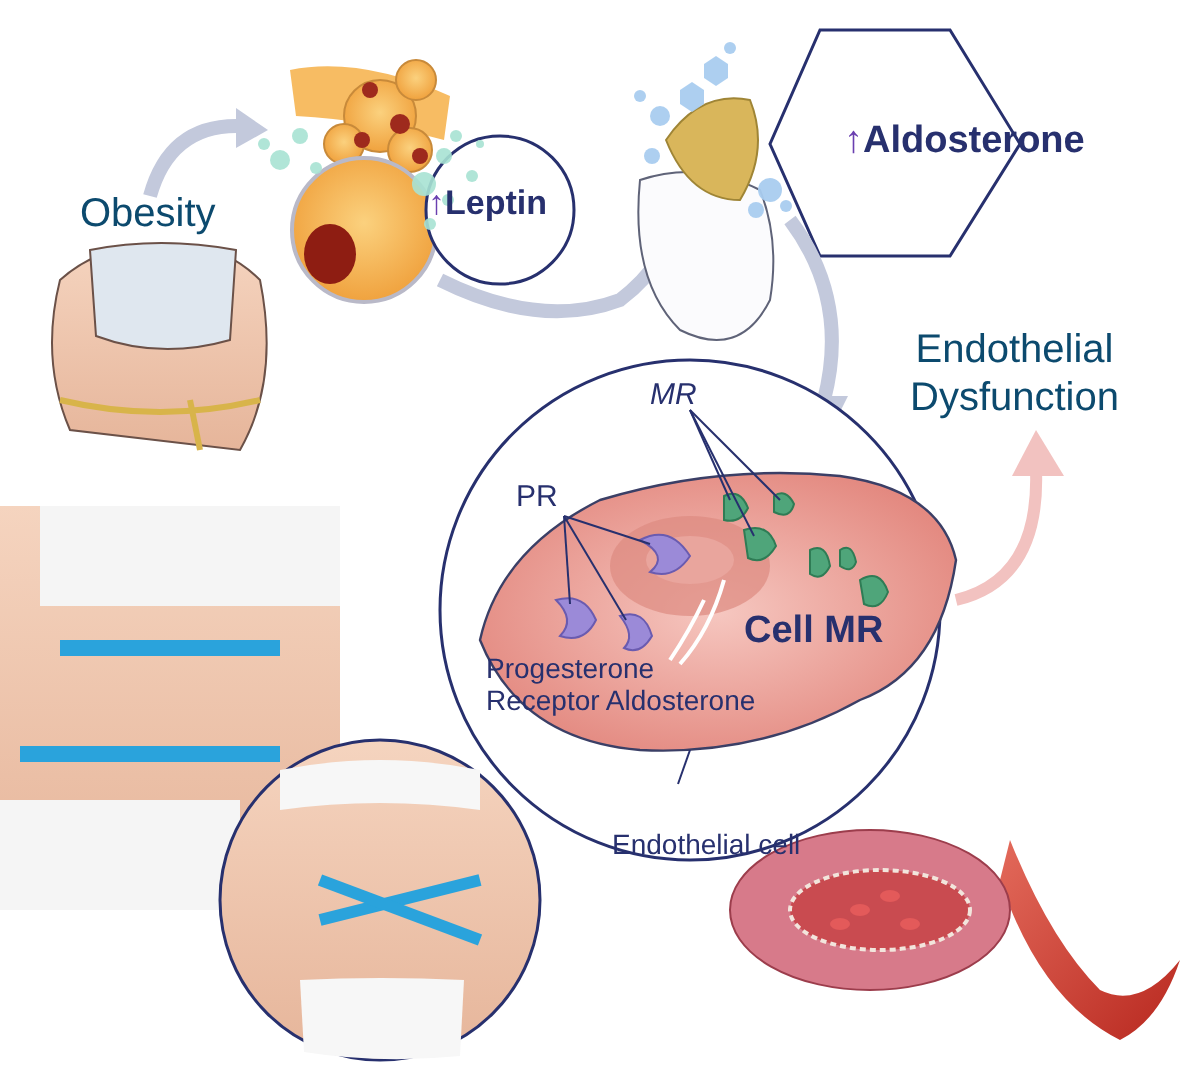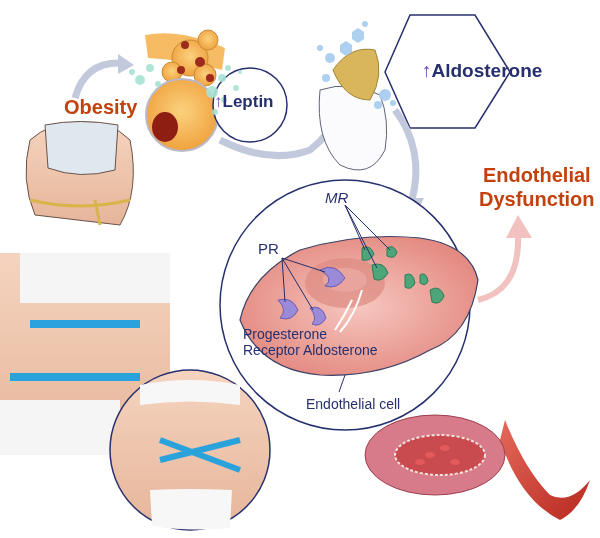--- a/index.html
+++ b/index.html
@@ -1,19 +1,19 @@
 <!DOCTYPE html>
 <html><head>
 <meta charset="utf-8">
 <style>
   html,body{margin:0;padding:0;background:#fff;}
   body{width:600px;height:538px;position:relative;overflow:hidden;font-family:"Liberation Sans",sans-serif;}
   .abs{position:absolute;}
   svg.art{position:absolute;left:0;top:0;}
-  .lbl-red{color:#c2410c;font-weight:bold;margin-left:24px;}
+  .lbl-red{color:#0c4a6e;font-weight:normal;}
   .lbl-navy{color:#27306e;font-weight:bold;}
   .lbl-thin{color:#27306e;}
   .up{color:#6a3fb0;font-weight:bold;}
 </style>
 </head>
 <body>
 
 <svg class="art" width="600" height="538" viewBox="0 0 600 538">
   <defs>
     <radialGradient id="fatcell" cx="50%" cy="45%" r="55%">
@@ -182,15 +182,16 @@
 
 <div class="abs lbl-thin" style="left:325px;top:189px;font-size:15px;font-style:italic;">MR</div>
 <div class="abs lbl-thin" style="left:258px;top:240px;font-size:15px;">PR</div>
 
 <div class="abs lbl-thin" style="left:243px;top:326px;font-size:14px;line-height:16px;">
   <div>Progesterone</div>
   <div>Receptor Aldosterone</div>
 </div>
 
 <div class="abs" style="left:372px;top:305px;font-size:19px;line-height:22px;text-align:right;">
+  <div class="lbl-navy">Cell MR</div>
 </div>
 
-<div class="abs lbl-thin" style="left:306px;top:396px;font-size:14px;text-align:right;">Endothelial cell</div>
+<div class="abs lbl-thin" style="left:306px;top:414px;font-size:14px;text-align:right;">Endothelial cell</div>
 
 </body></html>

